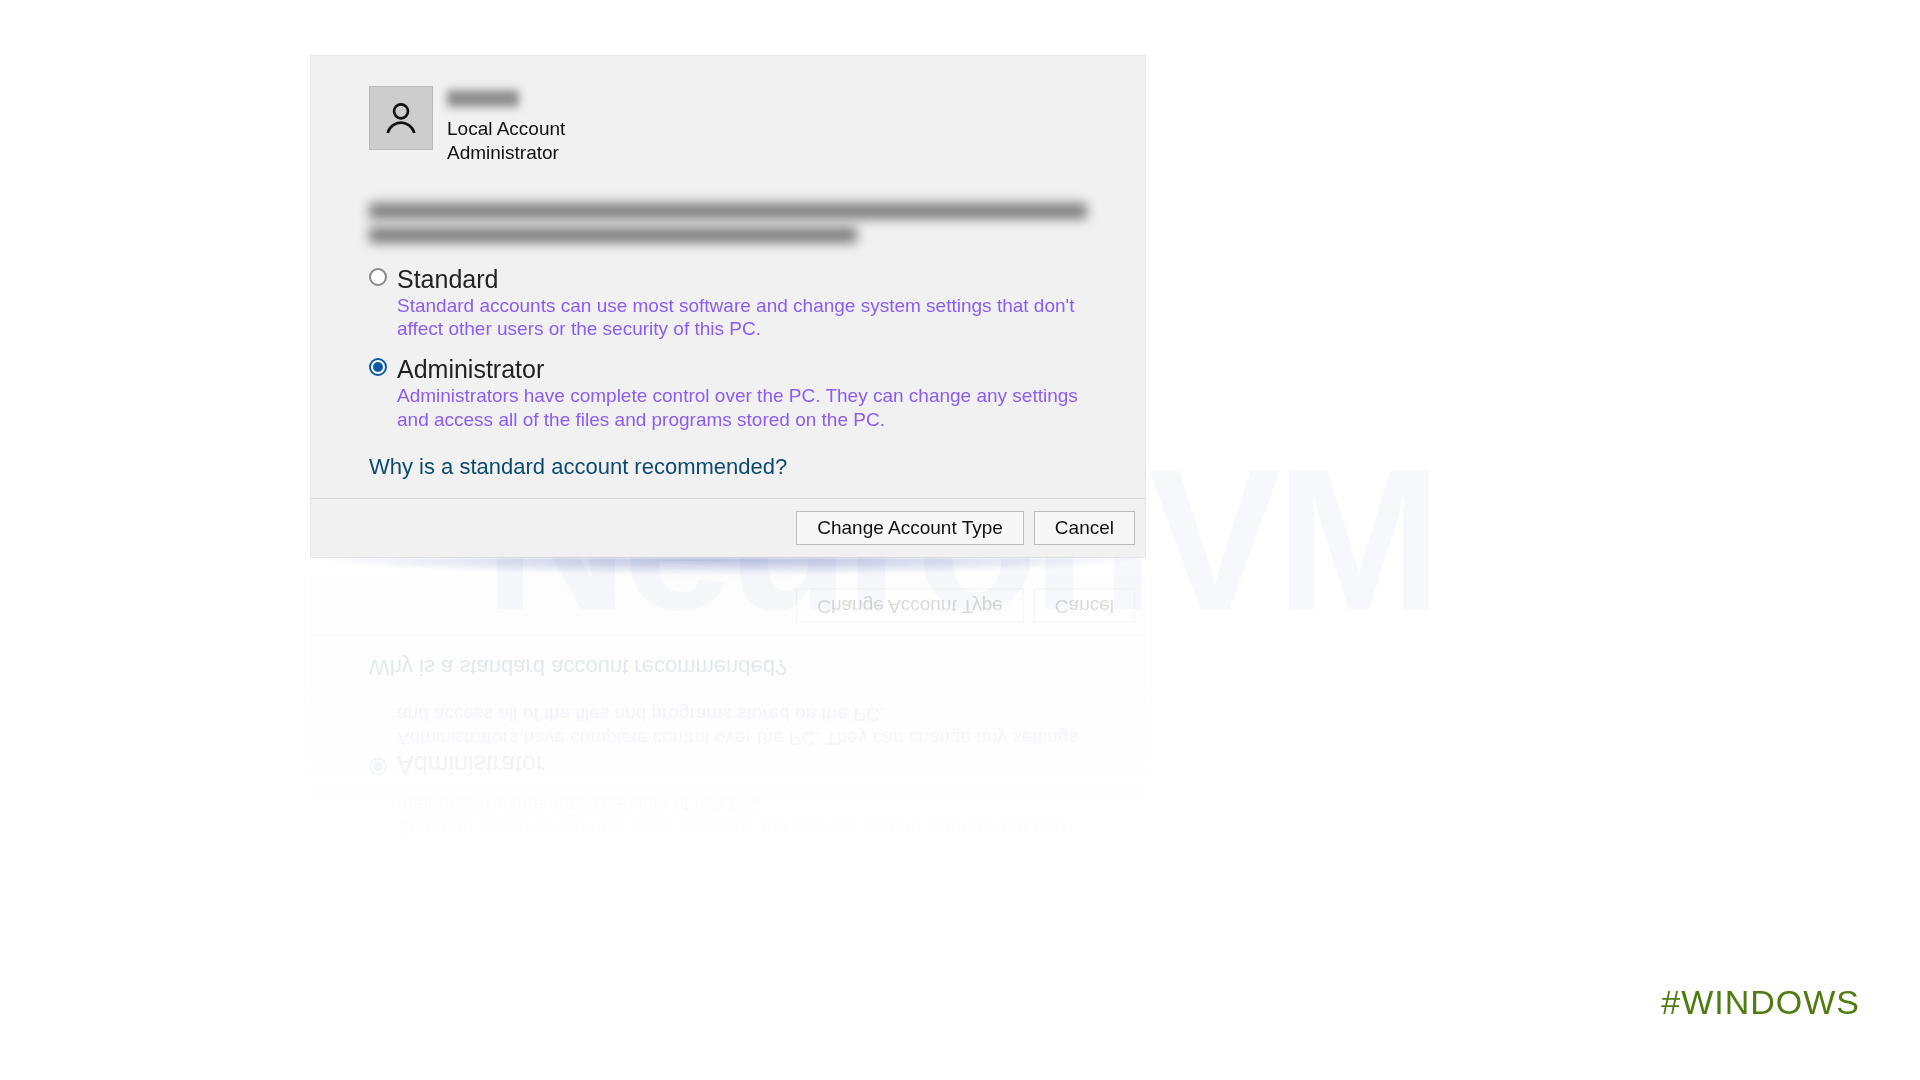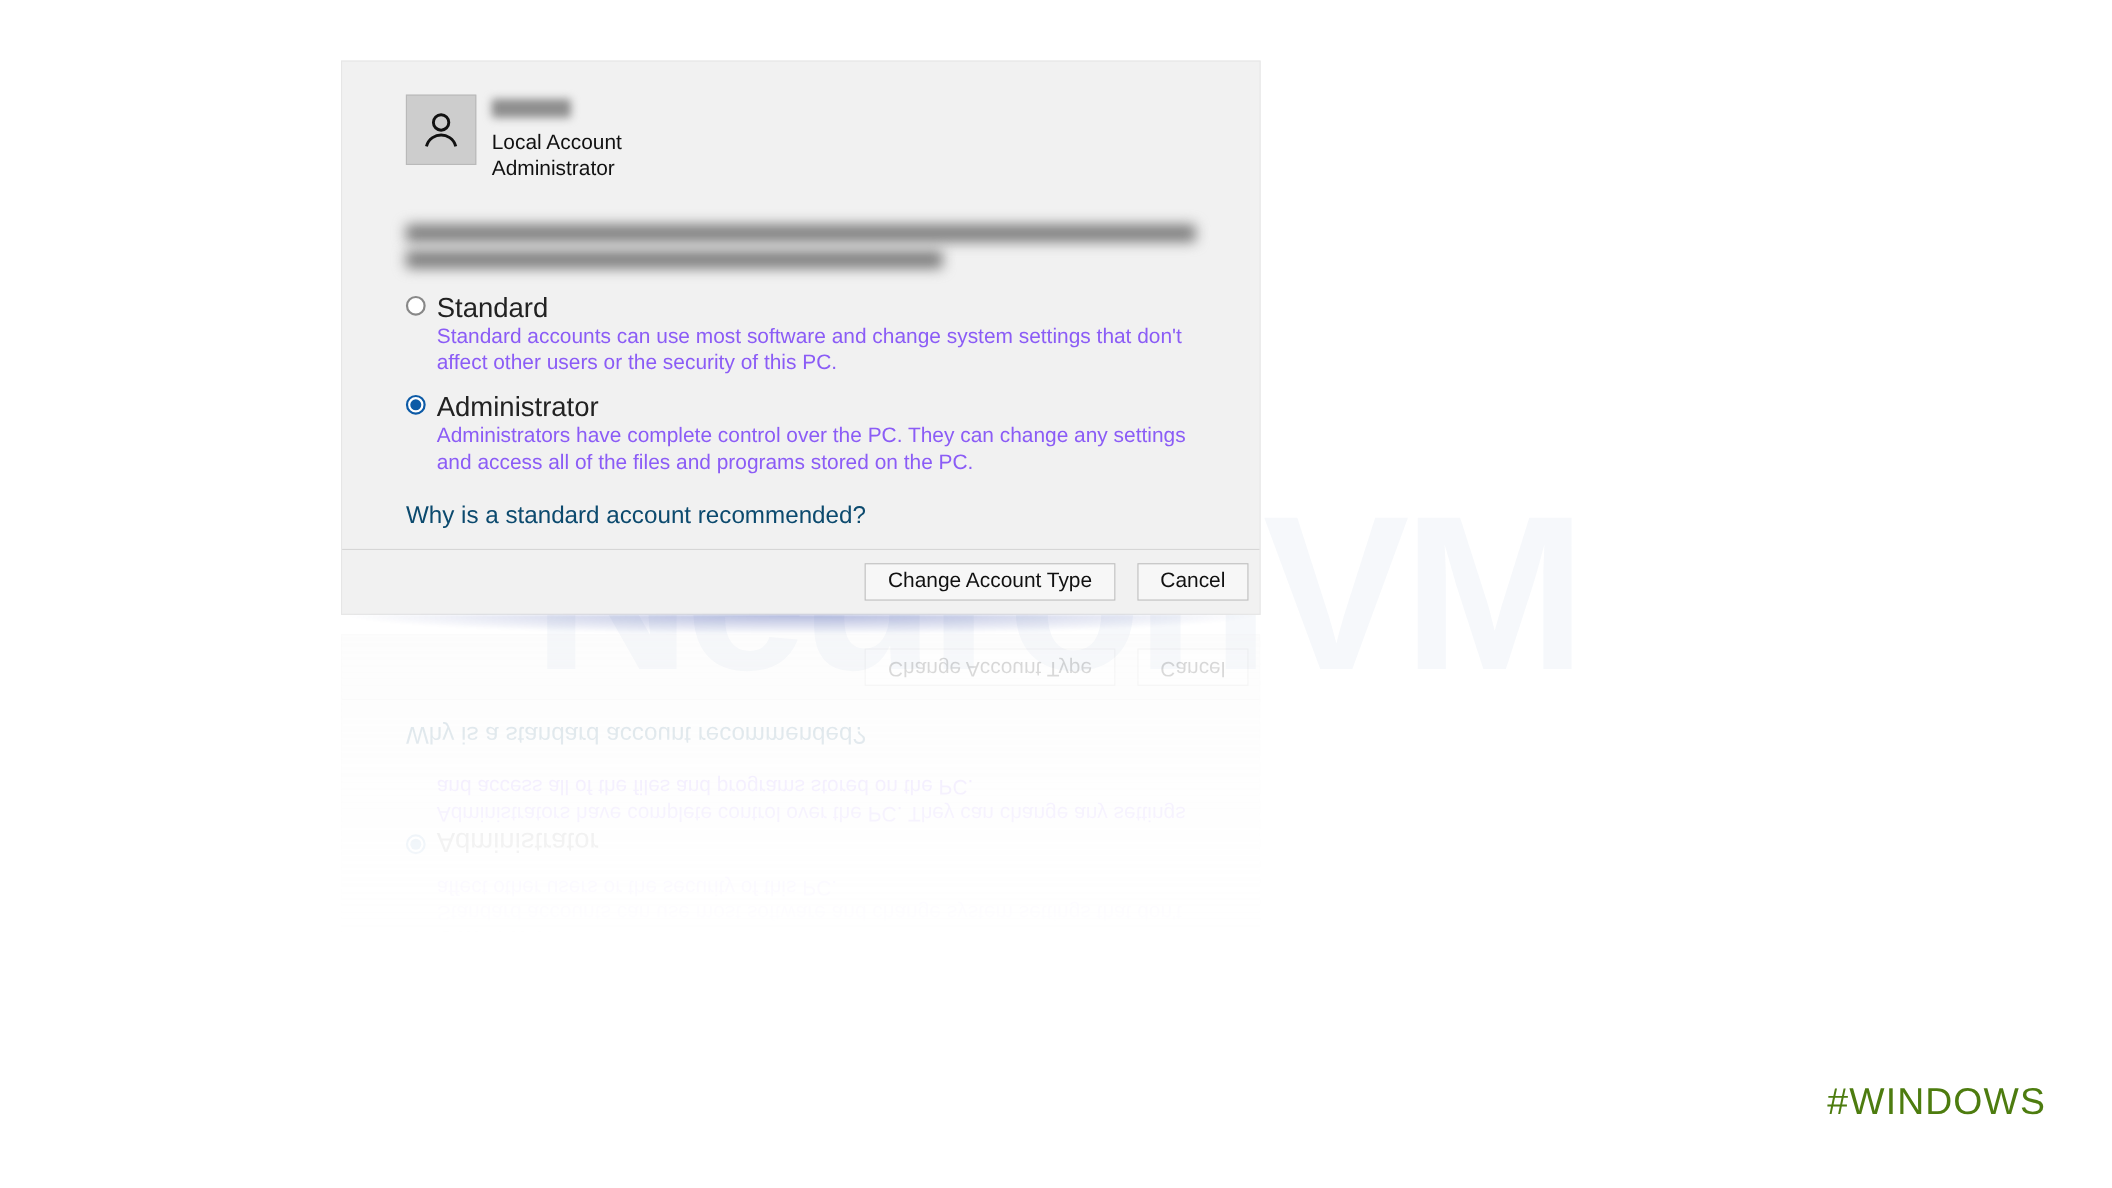--- a/index.html
+++ b/index.html
@@ -140,21 +140,21 @@
       font-size: 22px;
       color: #0c4a6e;
       cursor: pointer;
     }
     .divider {
       border-top: 1px solid #d6d6d6;
     }
     .footer {
       display: flex;
       justify-content: flex-end;
-      gap: 20px;
+      gap: 10px;
       padding: 12px 10px;
     }
     .btn {
       font-size: 19px;
       color: #111;
       background: #f7f7f7;
       border: 1px solid #bdbdbd;
       padding: 5px 20px;
       cursor: pointer;
       min-width: 100px;

